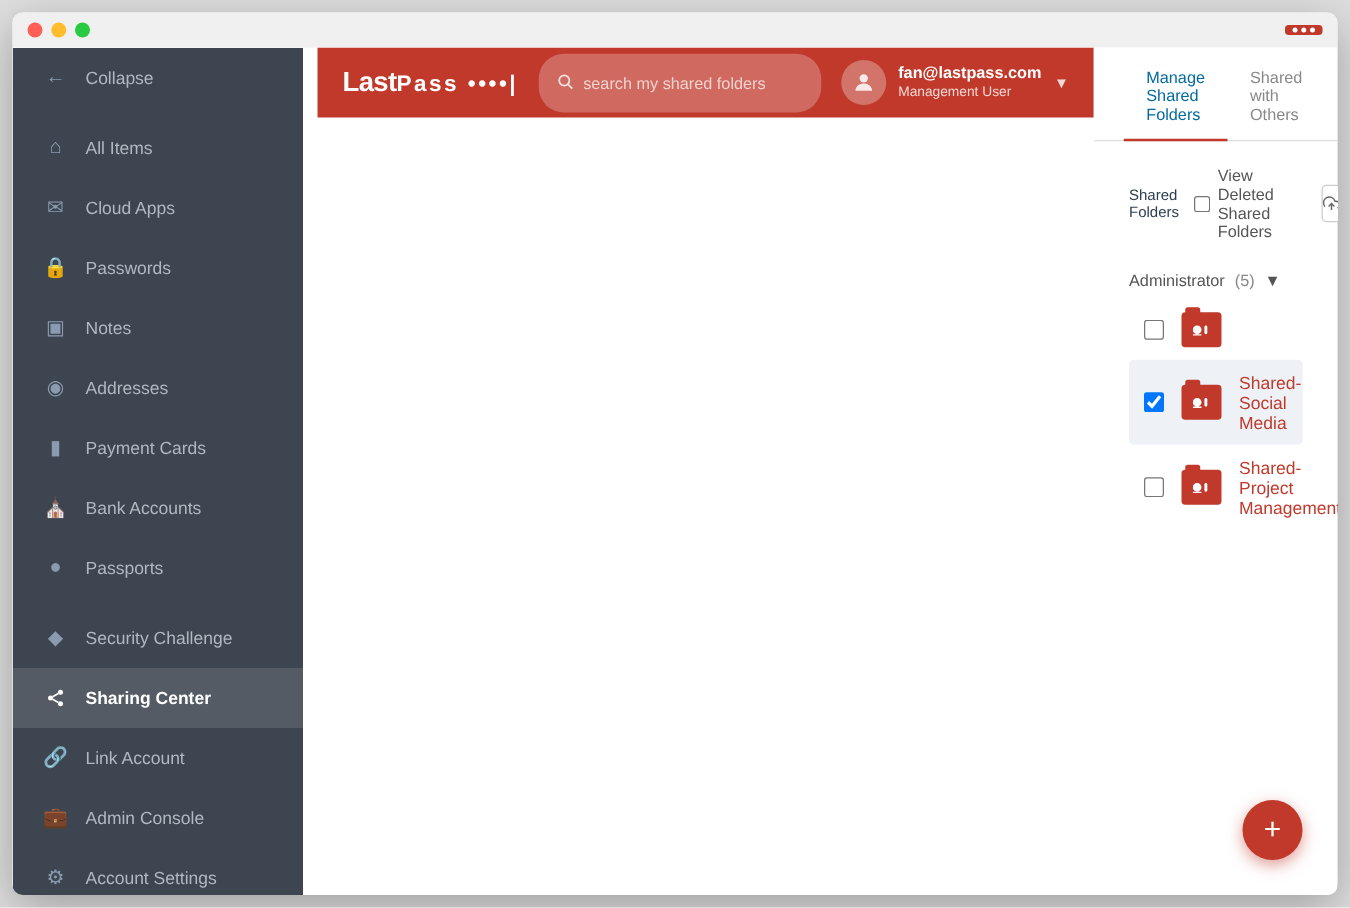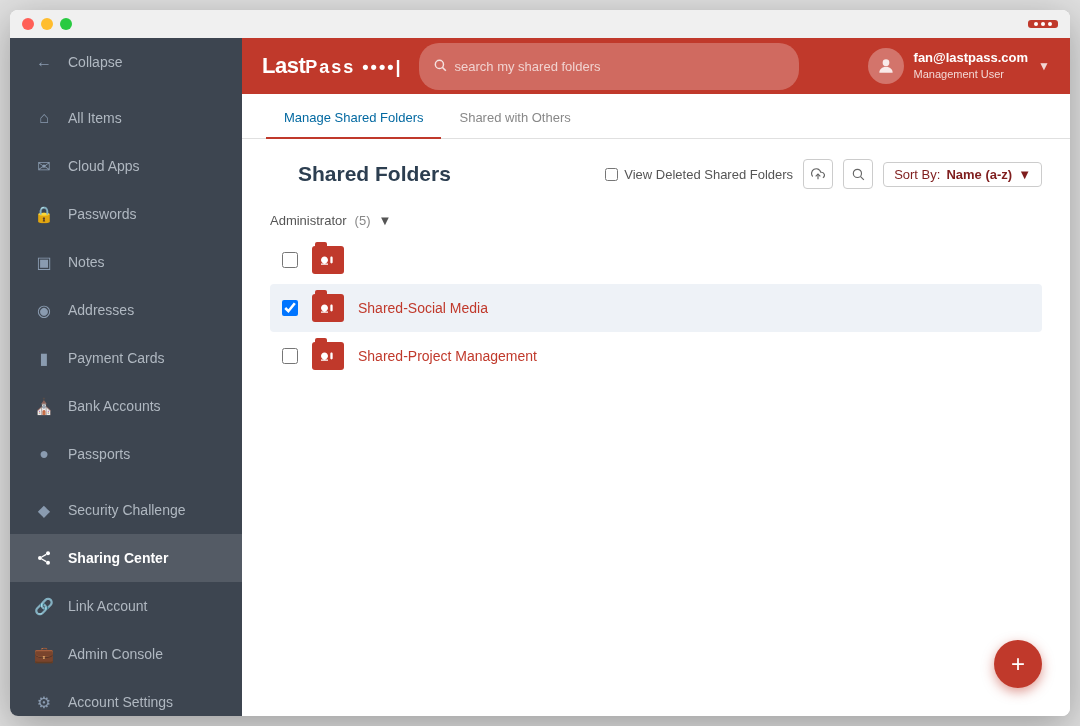--- a/index.html
+++ b/index.html
@@ -189,24 +189,23 @@
       padding: 20px 28px;
       overflow-y: auto;
     }
     .content-header {
       display: flex;
       align-items: center;
       margin-bottom: 16px;
       gap: 12px;
     }
     .content-title {
-      font-size: 21px;
-      font-weight: 700;
+      font-size: 12px;
+      font-weight: 400;
       color: #2c3e50;
-      margin-left: 28px;
     }
     .header-actions {
       margin-left: auto;
       display: flex;
       align-items: center;
       gap: 10px;
     }
     .checkbox-label {
       display: flex;
       align-items: center;
@@ -301,23 +300,24 @@
       align-items: center;
       justify-content: center;
       color: #fff;
       font-size: 24px;
       cursor: pointer;
       box-shadow: 0 4px 12px rgba(192,57,43,0.5);
     }
     .main-wrapper {
       flex: 1;
       display: flex;
-      flex-direction: column;
+      flex-direction: row;
       position: relative;
       overflow: hidden;
+      padding-left: 12px;
     }
   </style>
 </head>
 <body>
 
 <div class="window">
 
   <div class="title-bar">
     <div class="title-bar-dot dot-red"></div>
     <div class="title-bar-dot dot-yellow"></div>

